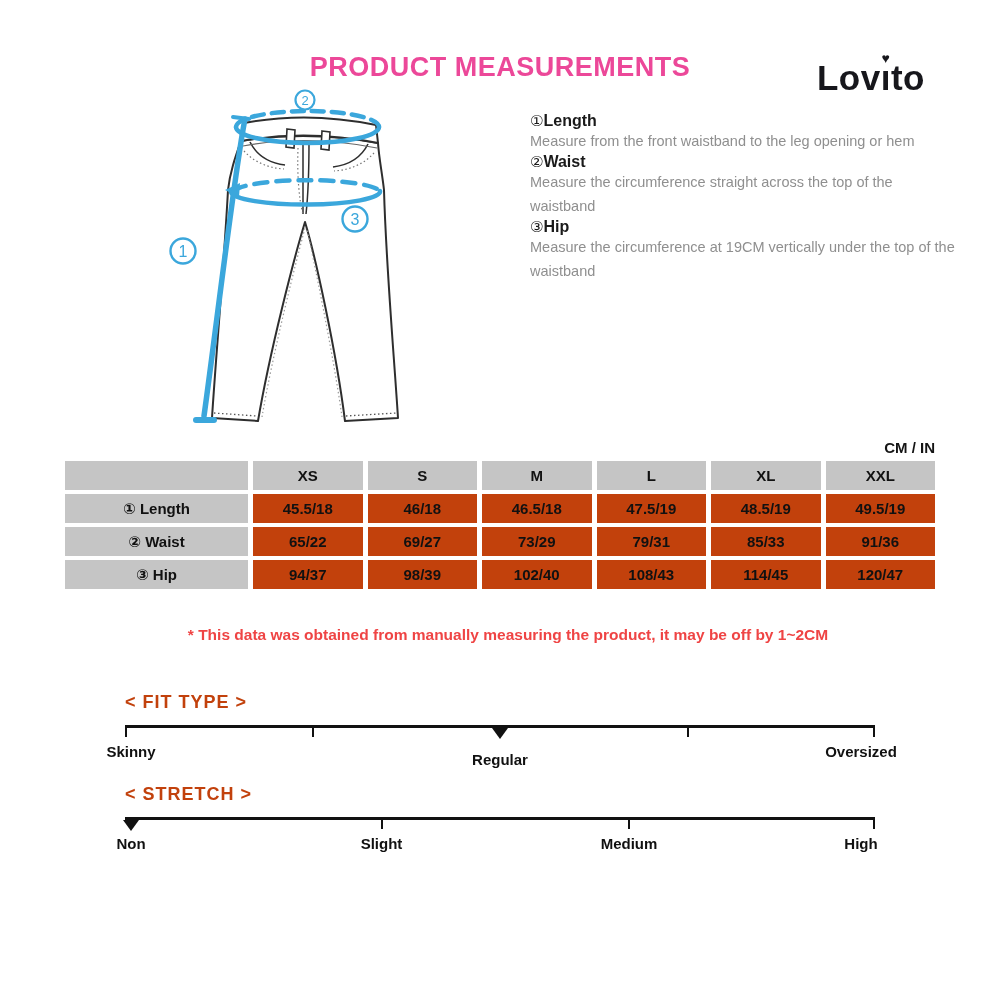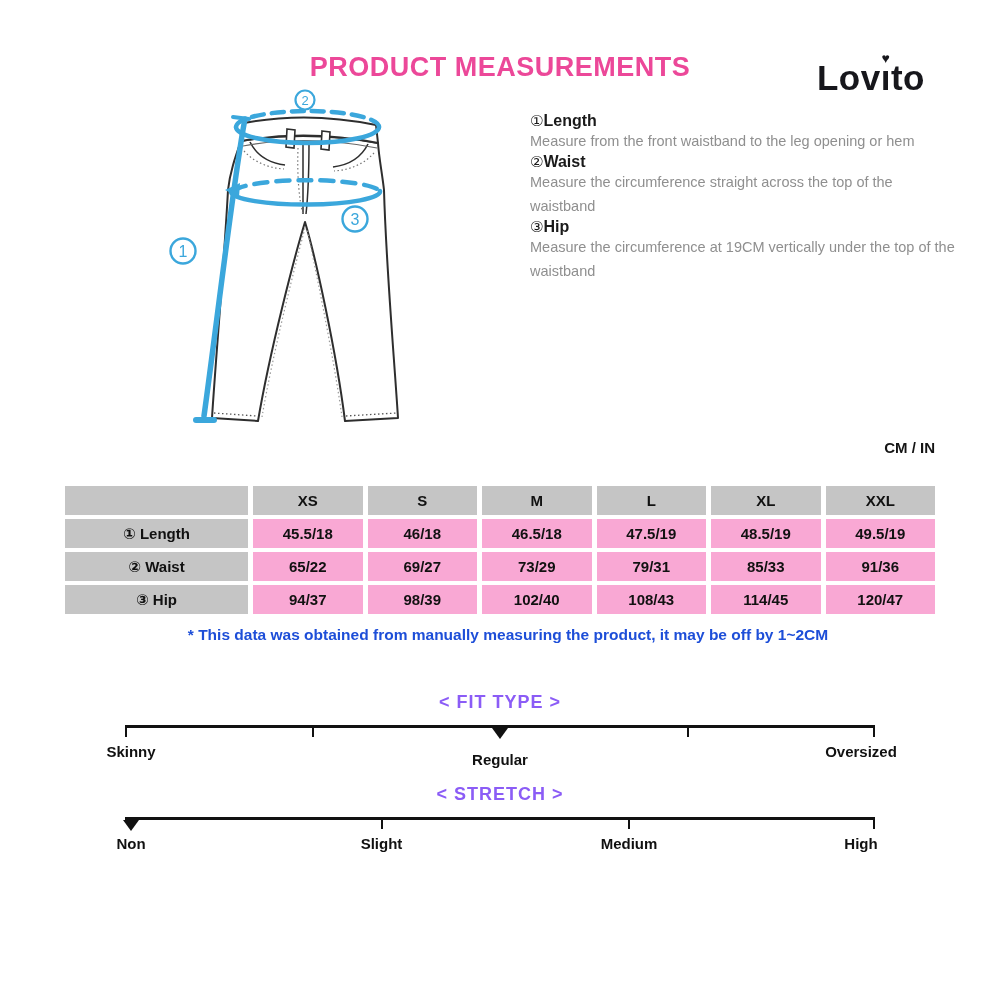--- a/index.html
+++ b/index.html
@@ -28,38 +28,38 @@
   
   .howto { position:absolute; left:530px; top:112px; width:428px; }
   .howto h2 { font-size:19.5px; font-weight:bold; color:#161616; margin-bottom:11px; }
   .hitem .iname { font-size:16px; font-weight:bold; color:#1a1a1a; }
   .hitem .iname .cnum { font-weight:normal; font-size:15px; }
   .hitem .idesc { font-size:14.5px; color:#8f8f8f; line-height:1.62; }
   
   .unit { position:absolute; top:439px; right:65px; font-size:15px; font-weight:bold; }
   .sizes {
     position:absolute; left:65px; top:461px; width:870px;
-    display:grid; grid-template-columns:183px repeat(6,1fr); gap:4px 5px;margin-top:25px;
+    display:grid; grid-template-columns:183px repeat(6,1fr); gap:4px 5px;
   }
   .sizes .cell {
     height:29px; line-height:29px; text-align:center;
-    font-size:15px; font-weight:bold; background:#f9a8d4; color:#111;
+    font-size:15px; font-weight:bold; background:#c2410c; color:#111;
   }
   .sizes .head, .sizes .rowlabel { background:#c5c5c5; }
   
   .note {
     position:absolute; top:626px; left:16px; right:0; text-align:center;
-    font-size:15.5px; font-weight:bold; color:#1d4ed8;
+    font-size:15.5px; font-weight:bold; color:#ef4444;
   }
   
   .scale-block { position:absolute; left:125px; width:750px; }
   .scale-block.fit { top:692px; }
   .scale-block.stretch { top:784px; }
   .scale-block h3 {
-    text-align:center; font-size:18px; font-weight:bold; letter-spacing:1px; color:#8b5cf6;
+    font-size:18px; font-weight:bold; letter-spacing:1px; color:#c2410c;
   }
   .track { position:relative; margin-top:12px; height:14px; border-top:3px solid #111; }
   .tick { position:absolute; top:0; width:2px; height:9px; background:#111; }
   .tick.mid { margin-left:-1px; }
   .marker {
     position:absolute; top:0; width:0; height:0; transform:translateX(-50%);
     border-left:8px solid transparent; border-right:8px solid transparent;
     border-top:11px solid #111;
   }
   .slabels { position:relative; height:22px; margin-top:4px; }

